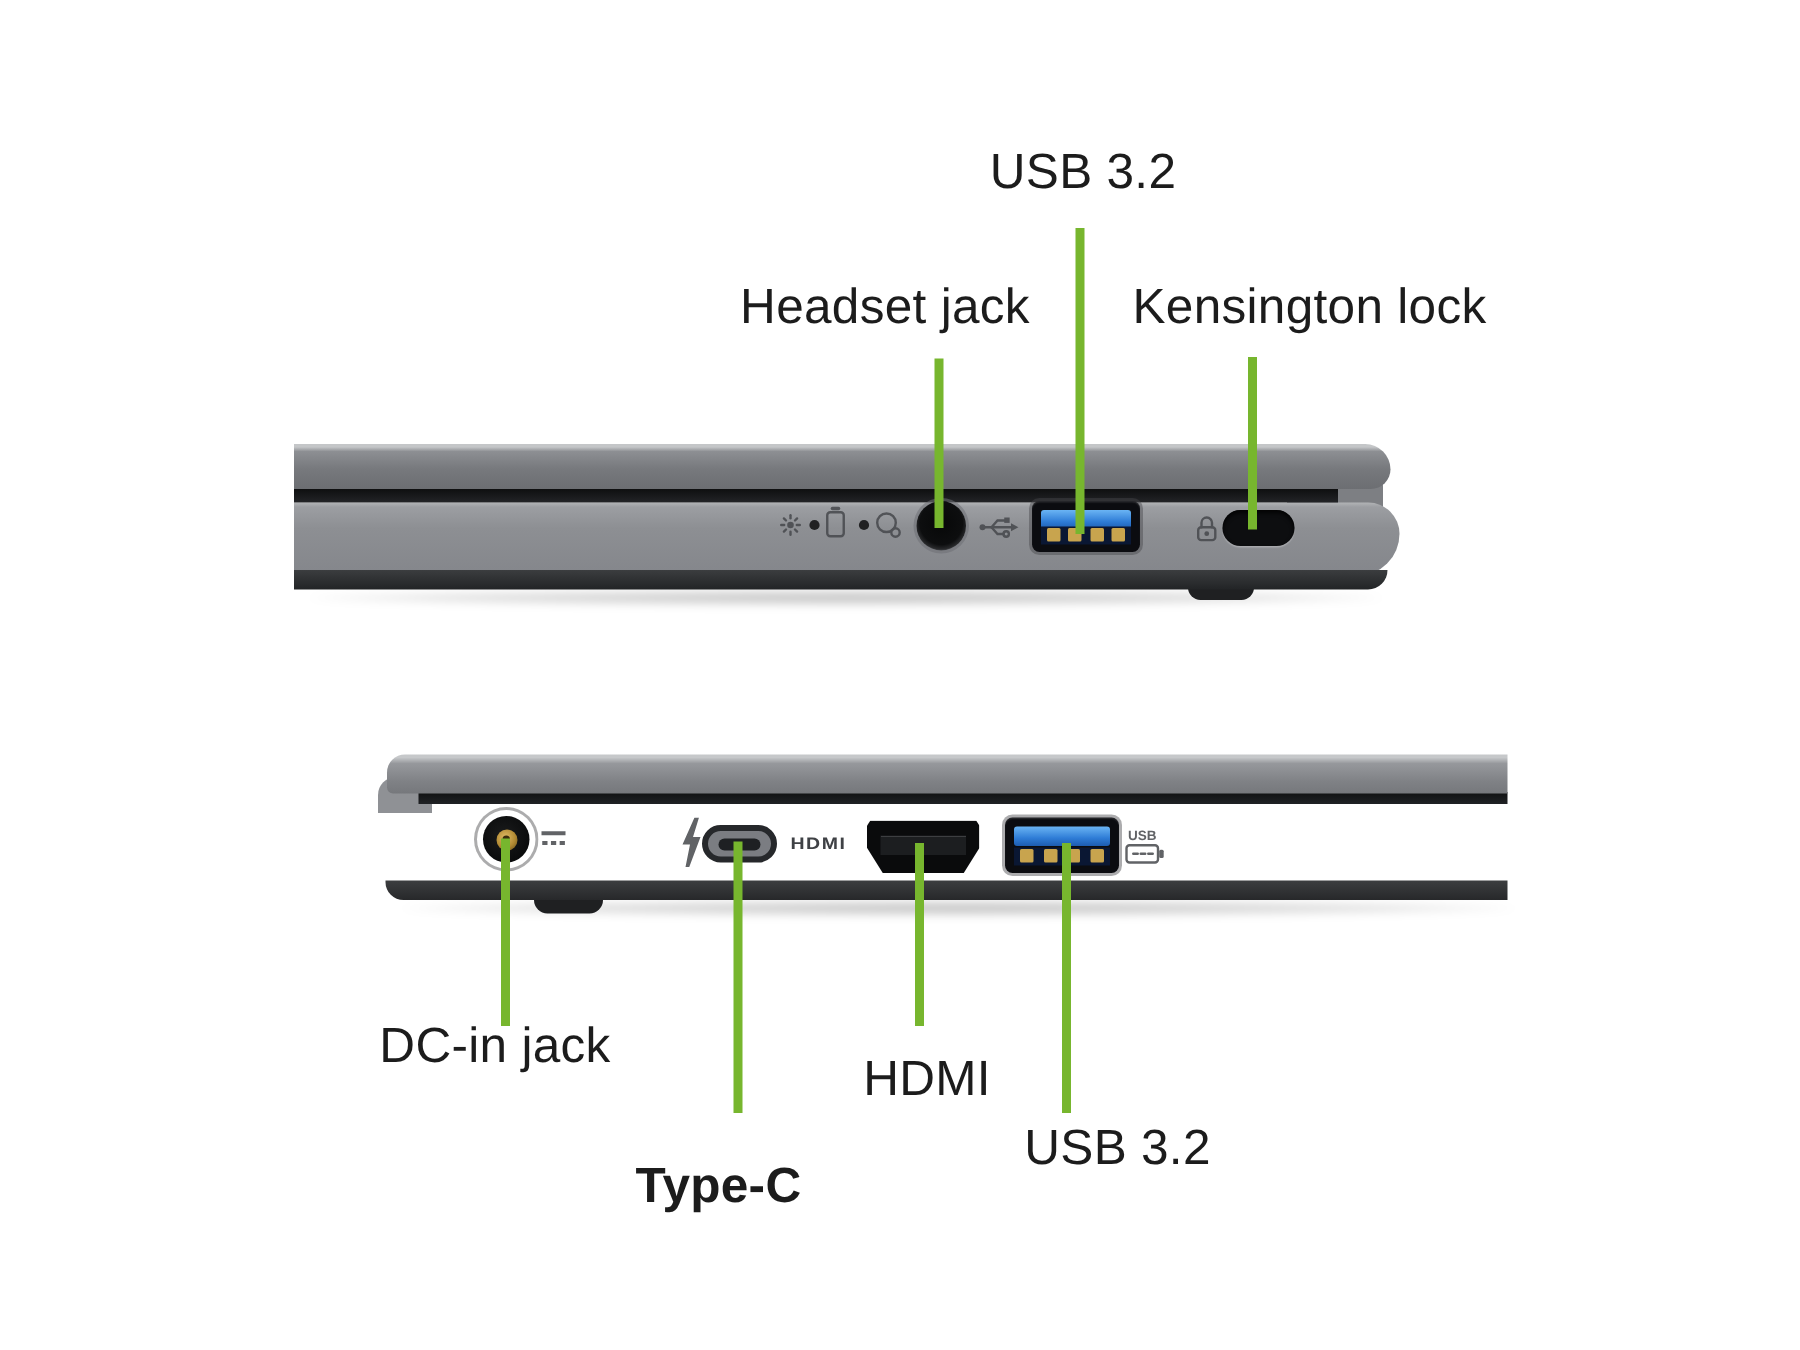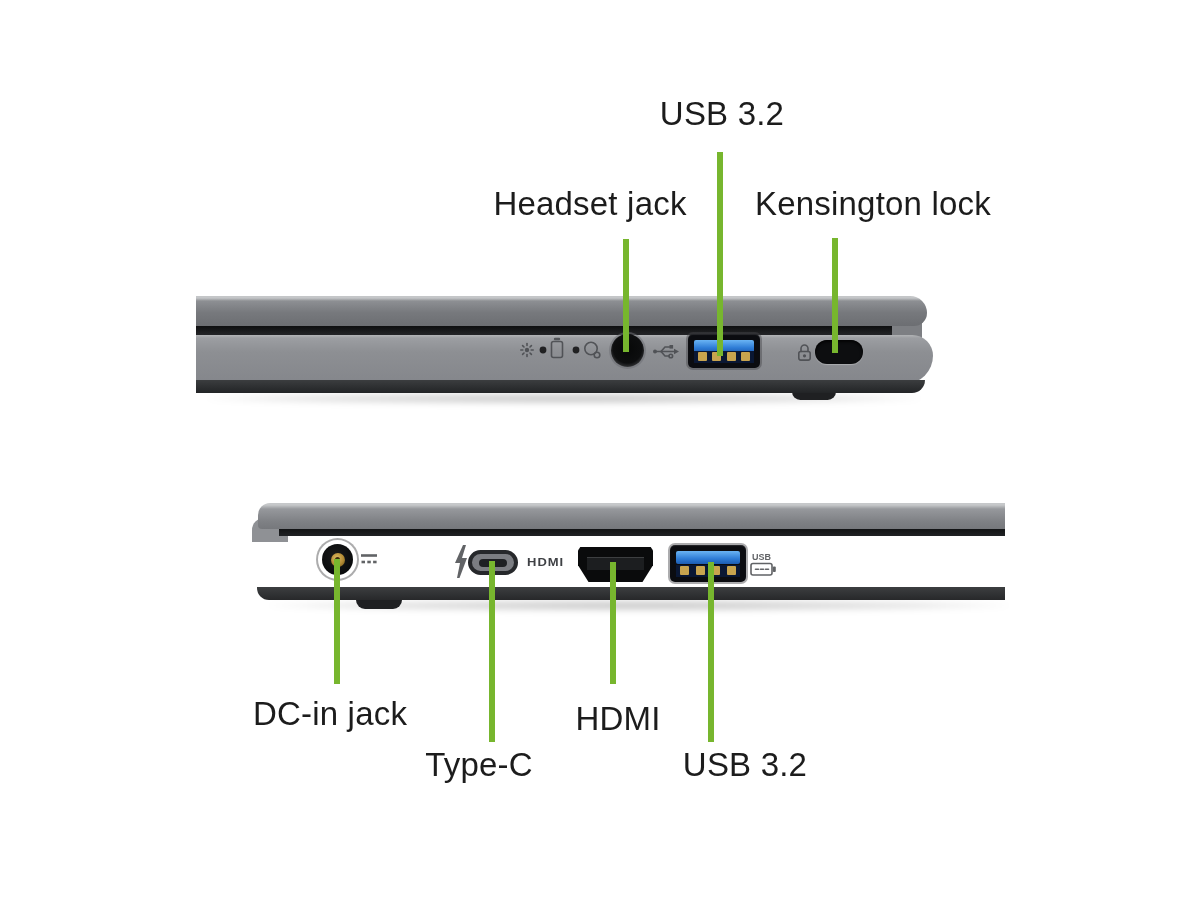--- a/index.html
+++ b/index.html
@@ -289,18 +289,18 @@
       </g>
       <rect class="fill" x="23.8" y="15.5" width="3" height="5.5" rx="1"></rect>
     </svg>
   </div>
 
   <div class="green-line" style="left:334px; top:559px; height:125px;"></div>
   <div class="green-line" style="left:489px; top:561px; height:181px;"></div>
   <div class="green-line" style="left:610px; top:562px; height:122px;"></div>
   <div class="green-line" style="left:708px; top:562px; height:180px;"></div>
 
-  <div class="callout-label" style="left:330px; top:696px;">DC-in jack</div>
+  <div class="callout-label" style="left:330px; top:679px;">DC-in jack</div>
   <div class="callout-label" style="left:618px; top:701px;">HDMI</div>
-  <div class="callout-label" style="left:479px; top:747px;">Type-C</div>
+  <div class="callout-label" style="left:479px; top:772px;font-weight:bold;">Type-C</div>
   <div class="callout-label" style="left:745px; top:747px;">USB 3.2</div>
 
 </div>
 
 </body></html>

